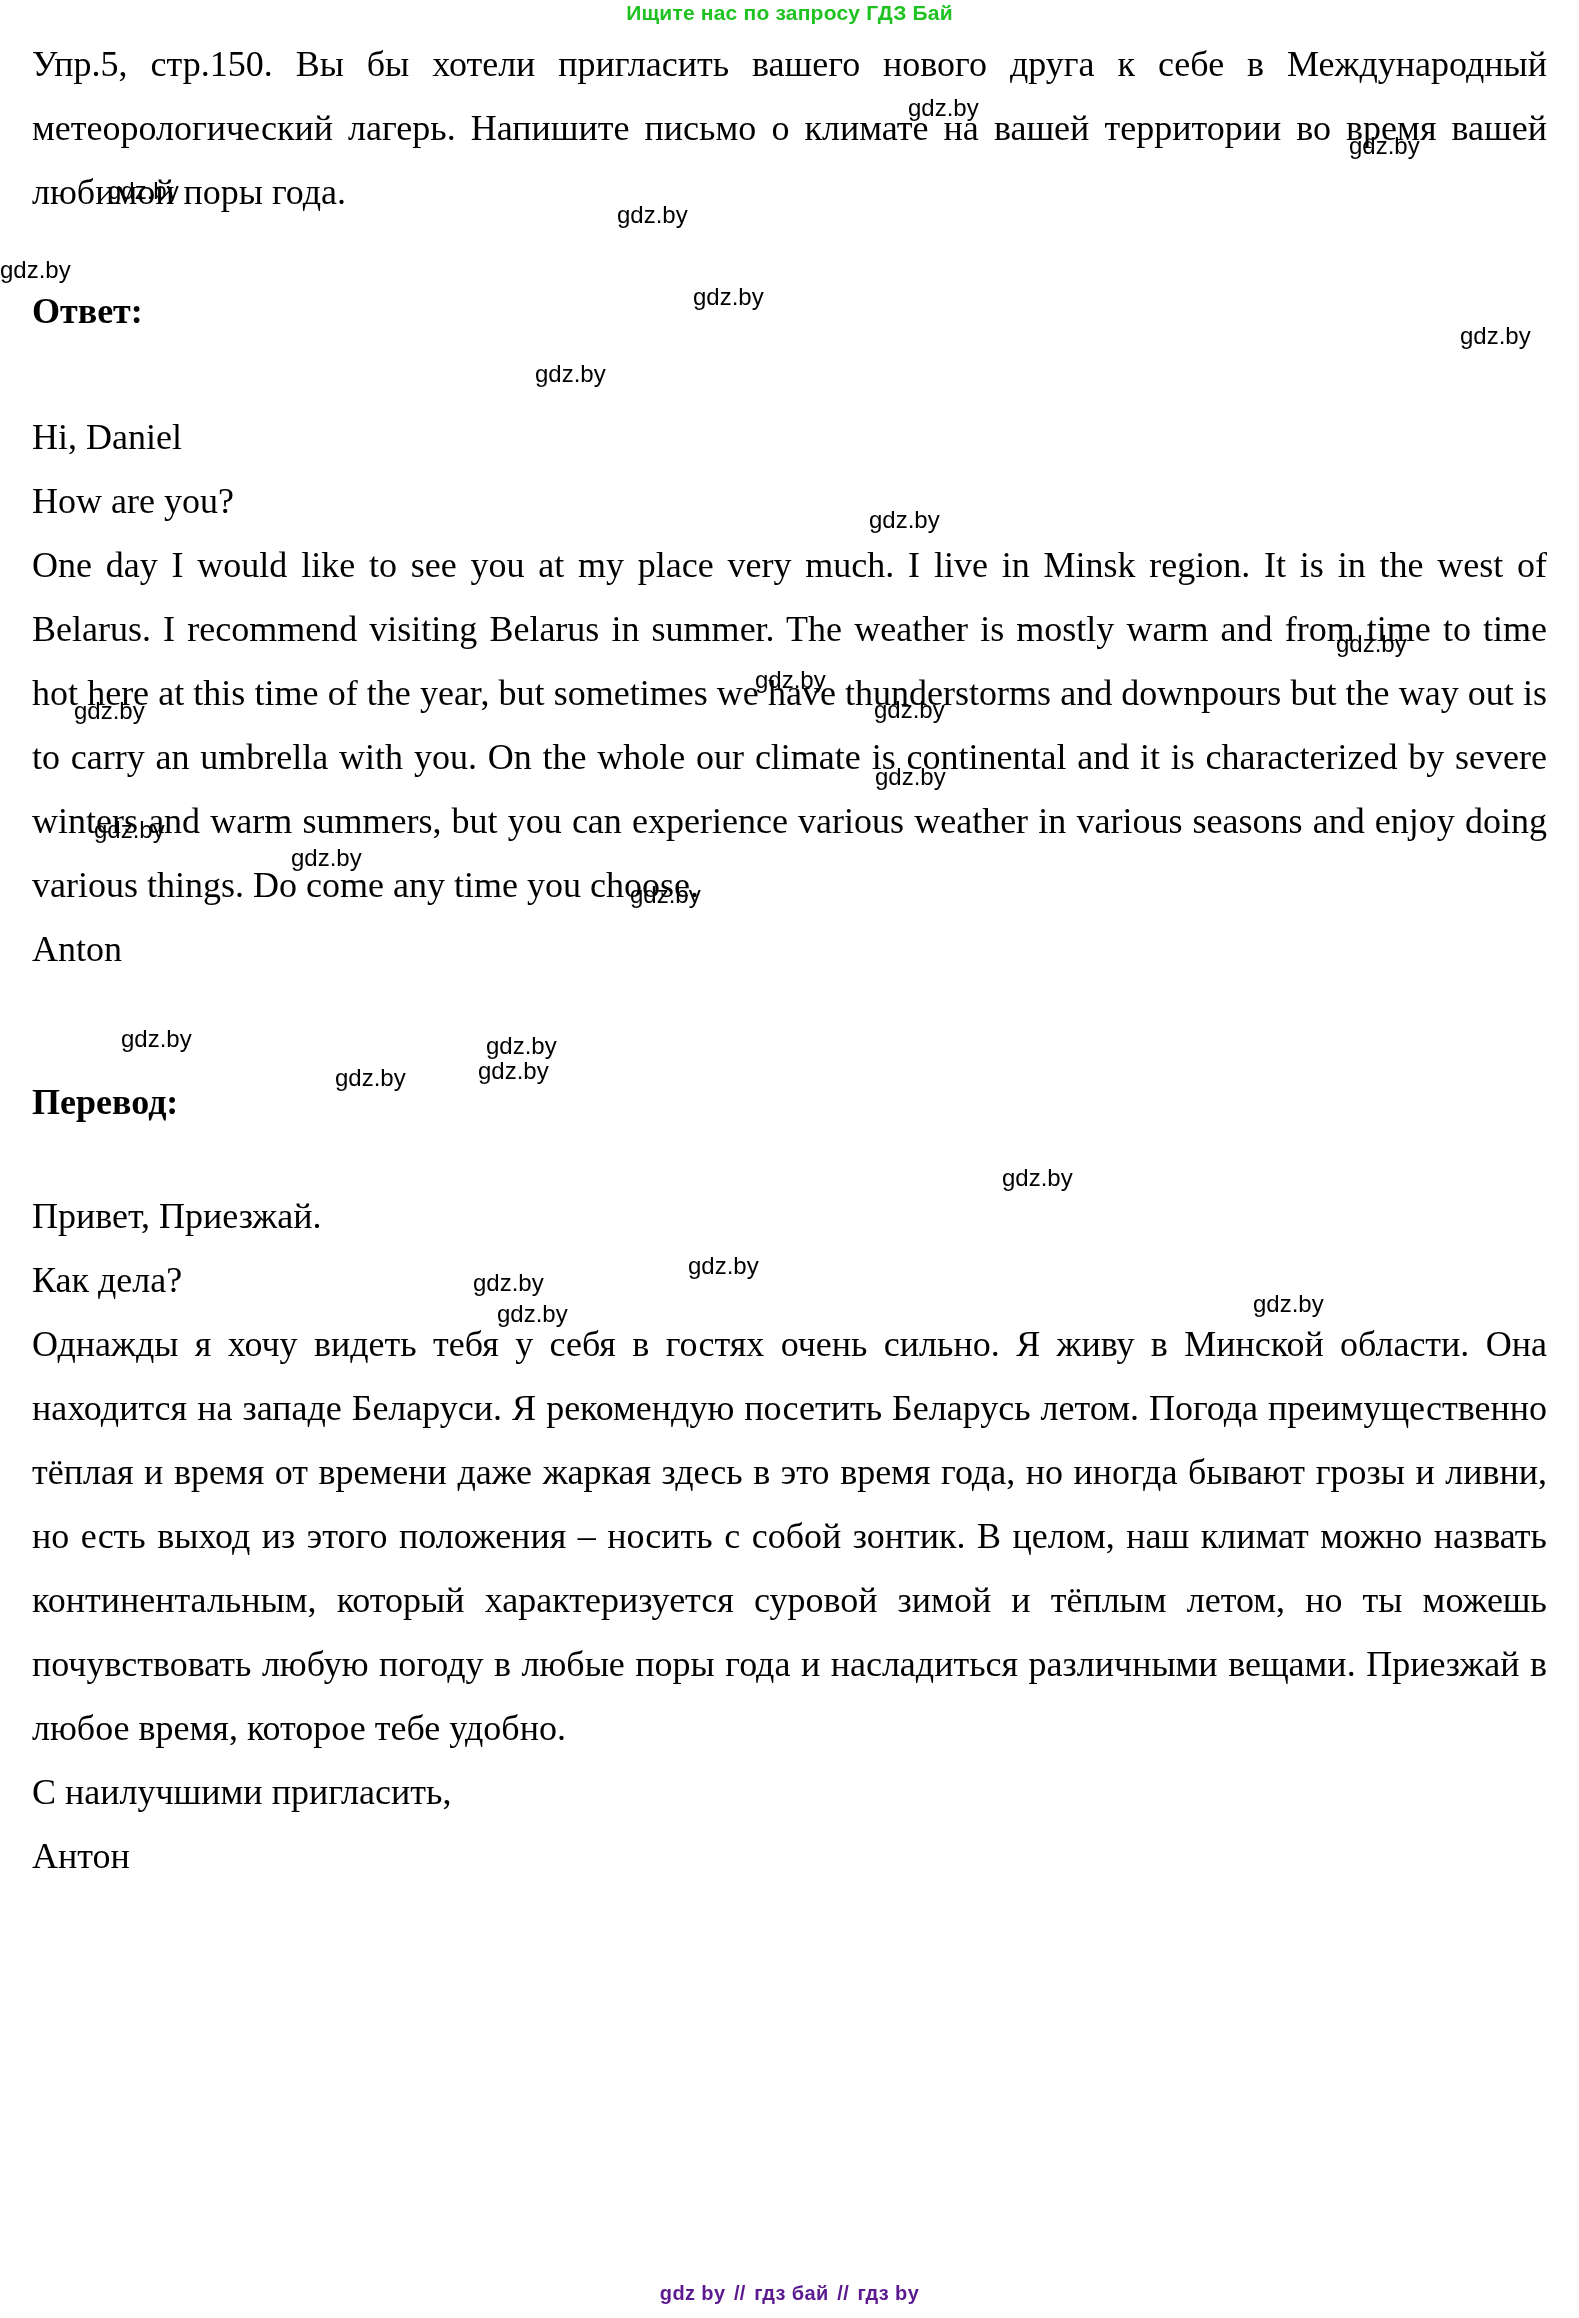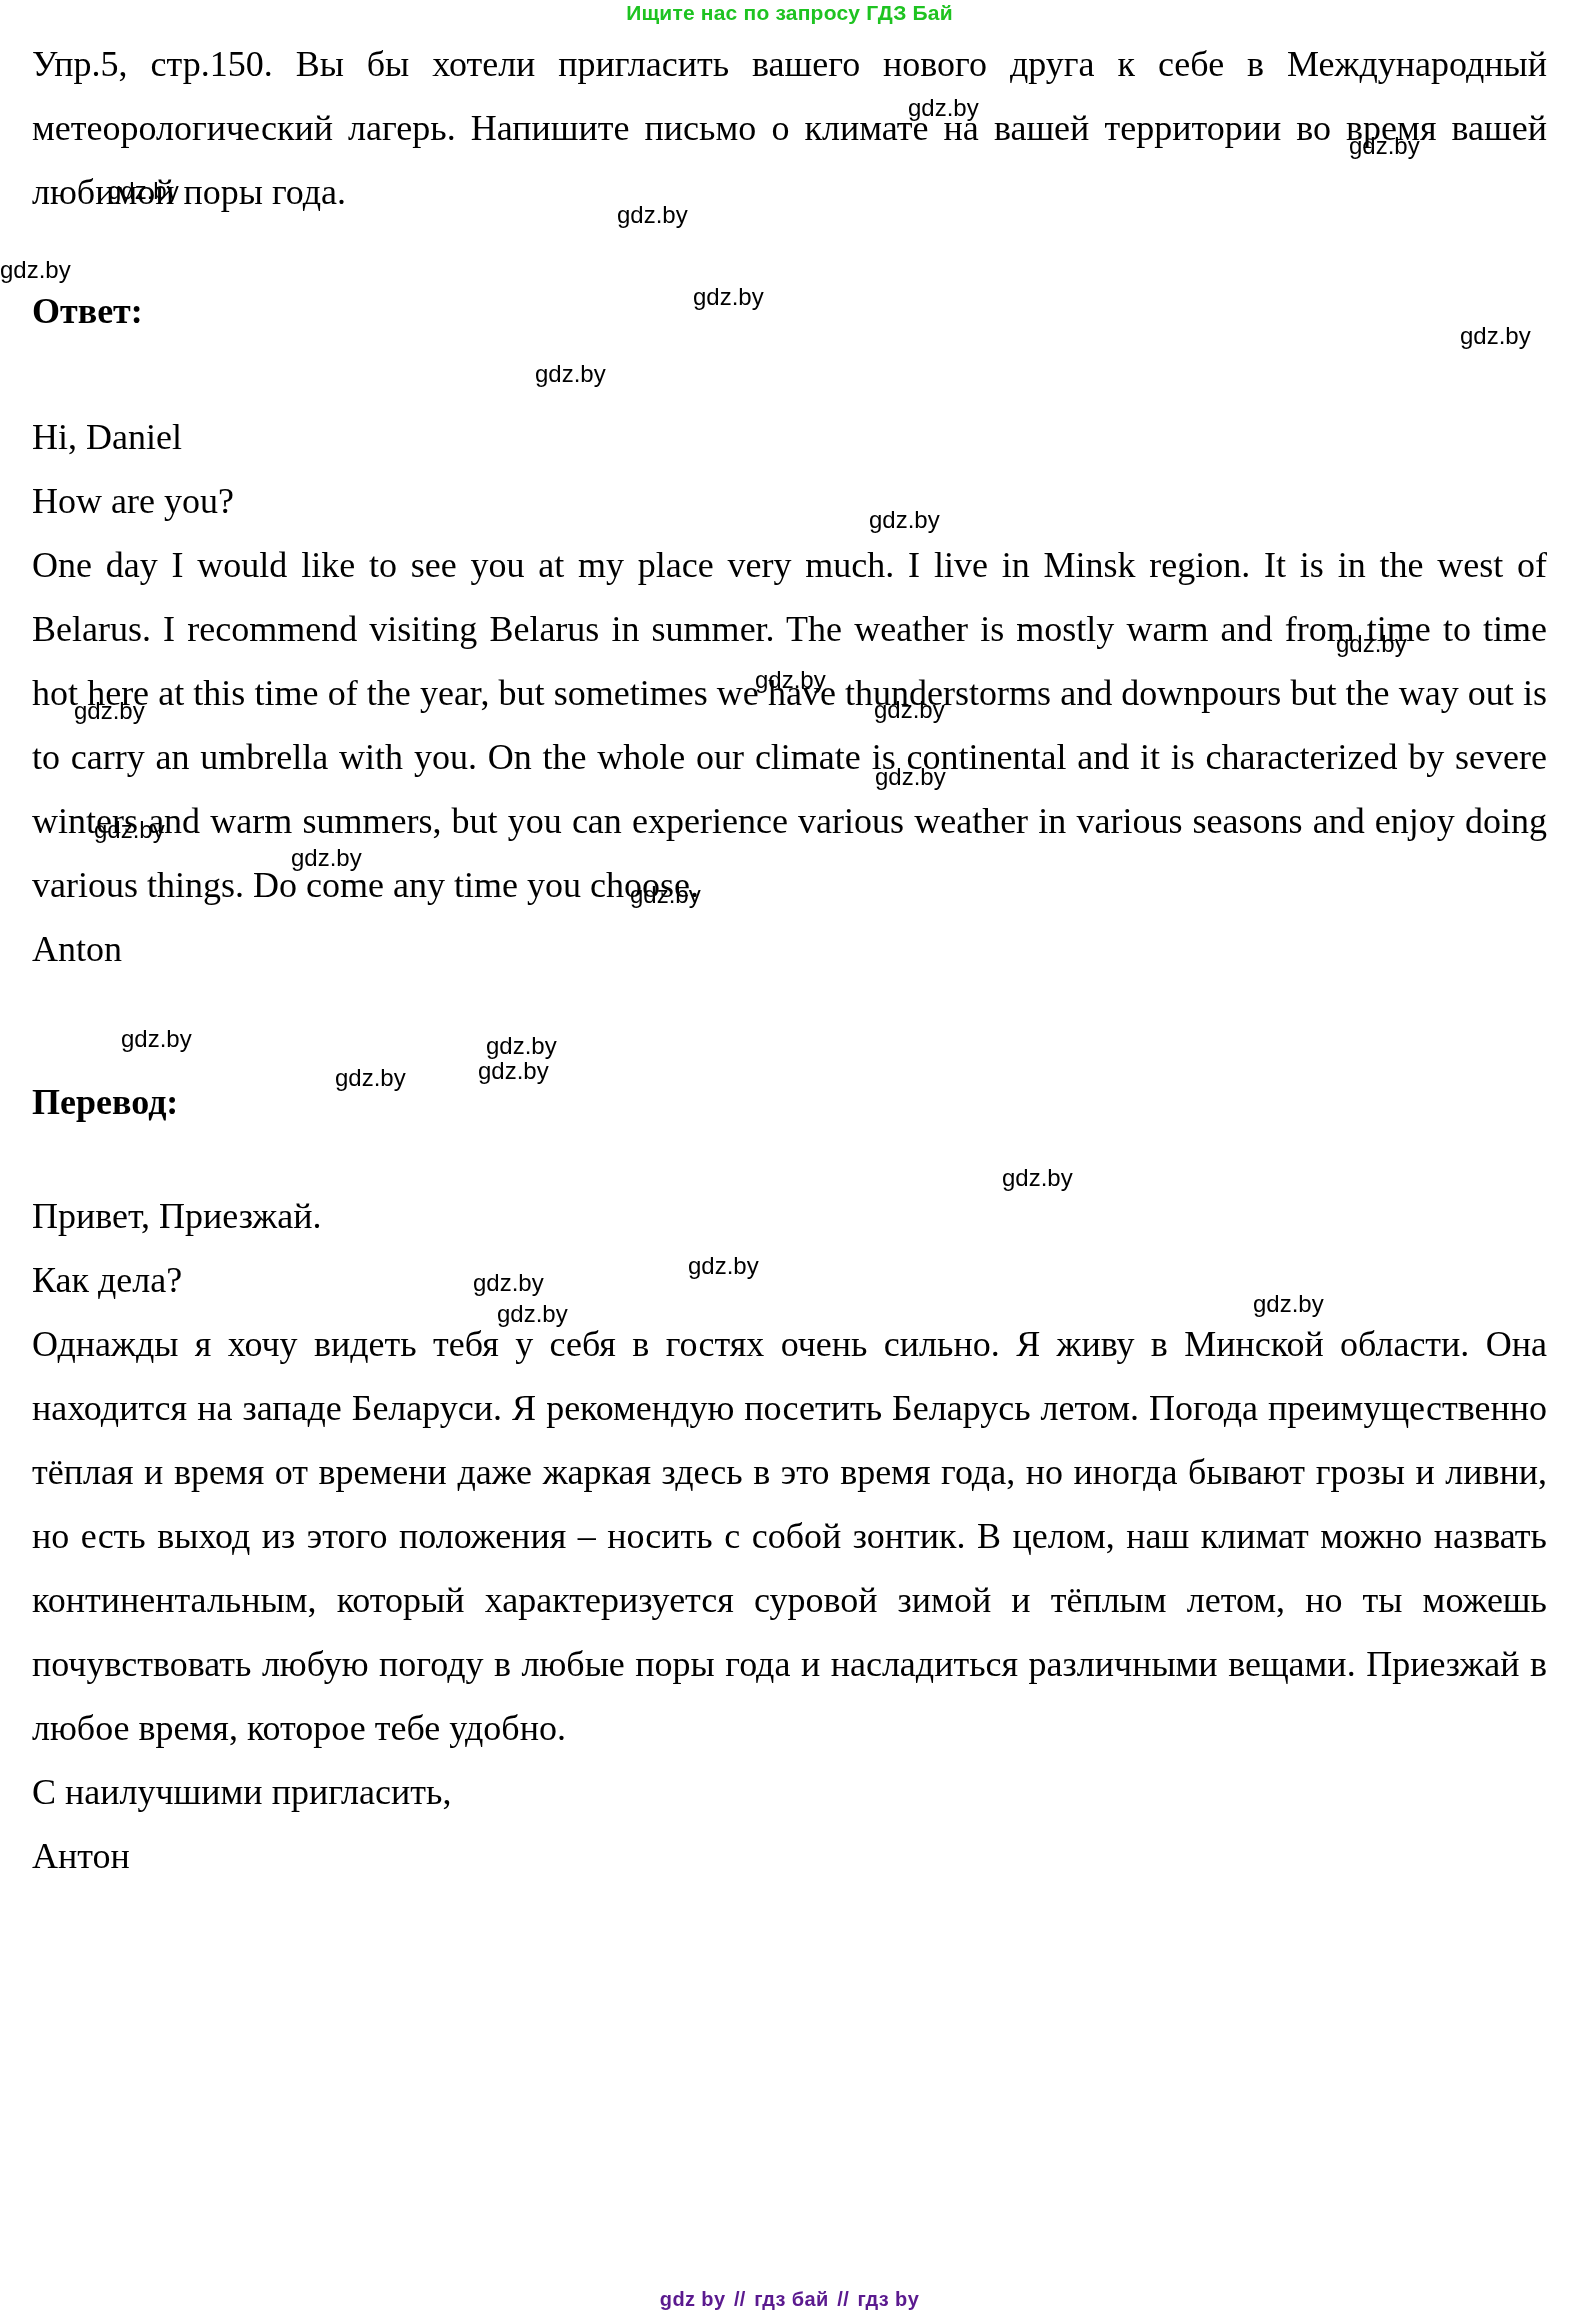--- a/index.html
+++ b/index.html
@@ -85,21 +85,21 @@
     white-space: nowrap;
     pointer-events: none;
     z-index: 5;
     margin-top: 45px;
   }
 
   
   .footer-links {
     position: absolute;
     left: 0;
-    bottom: 8px;
+    bottom: 14px;
     width: 1579px;
     text-align: center;
     font-family: "Liberation Sans", "DejaVu Sans", sans-serif;
     font-size: 20px;
     font-weight: bold;
     color: #5b1a8f;
     white-space: nowrap;
     letter-spacing: 0.4px;
   }
   .footer-links .sep {

